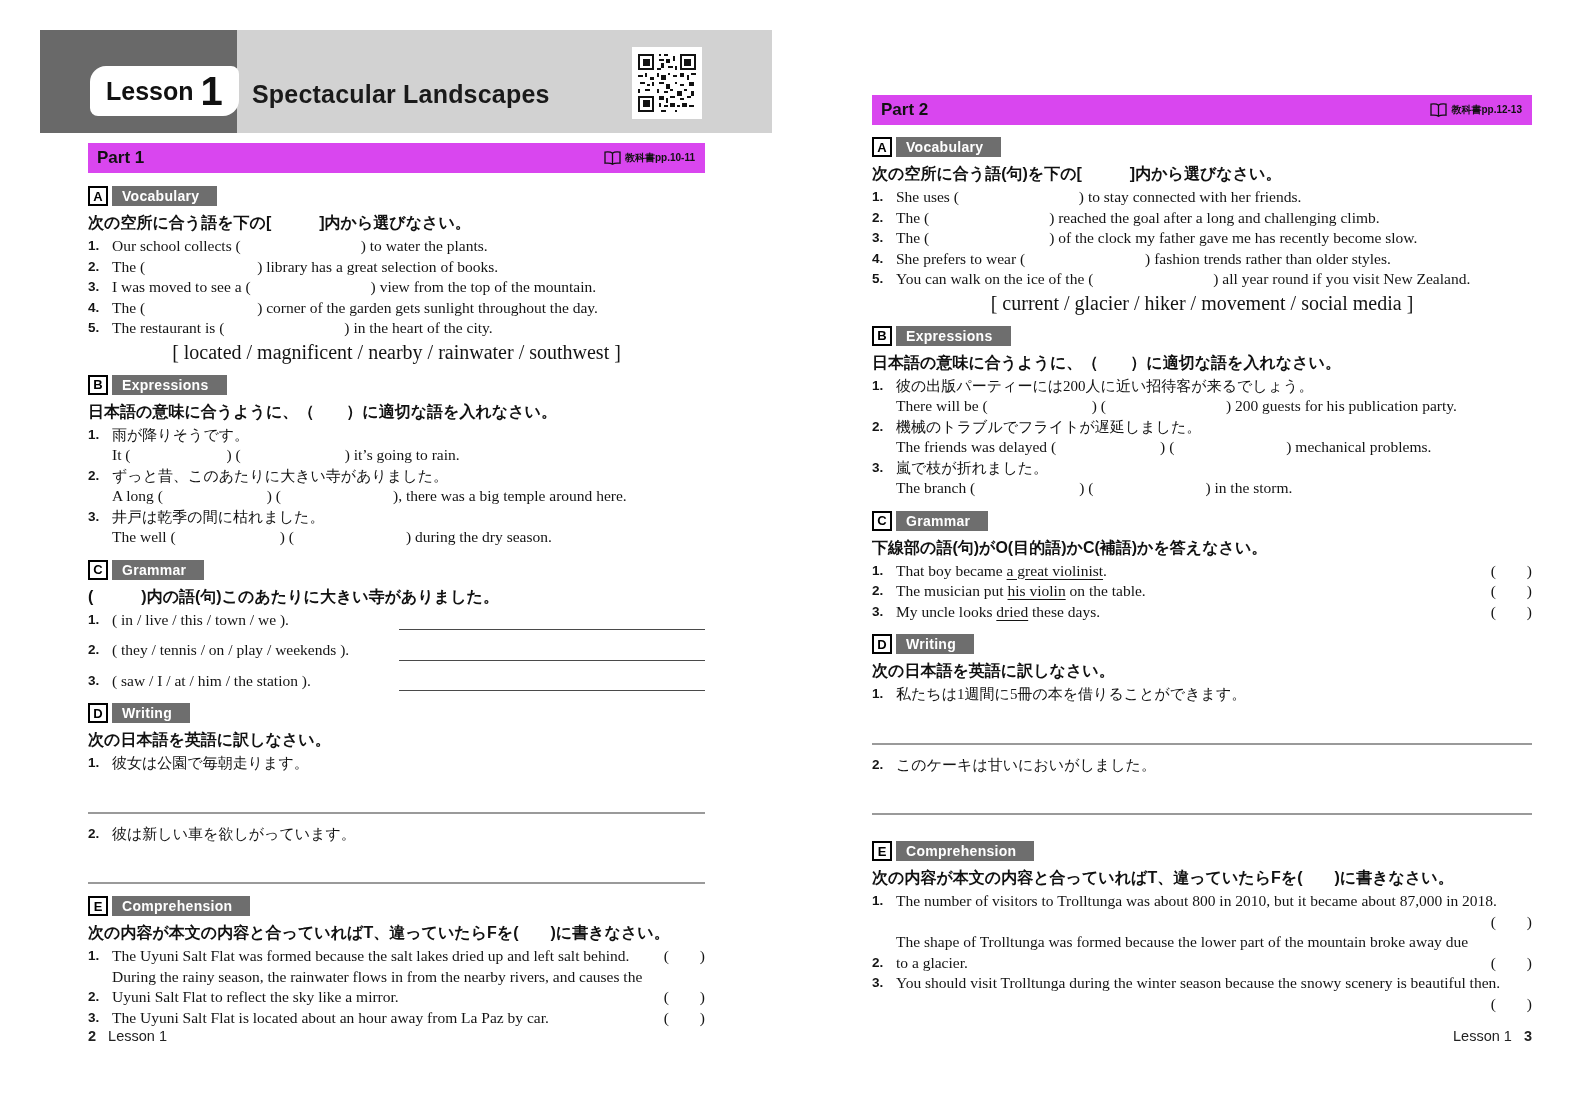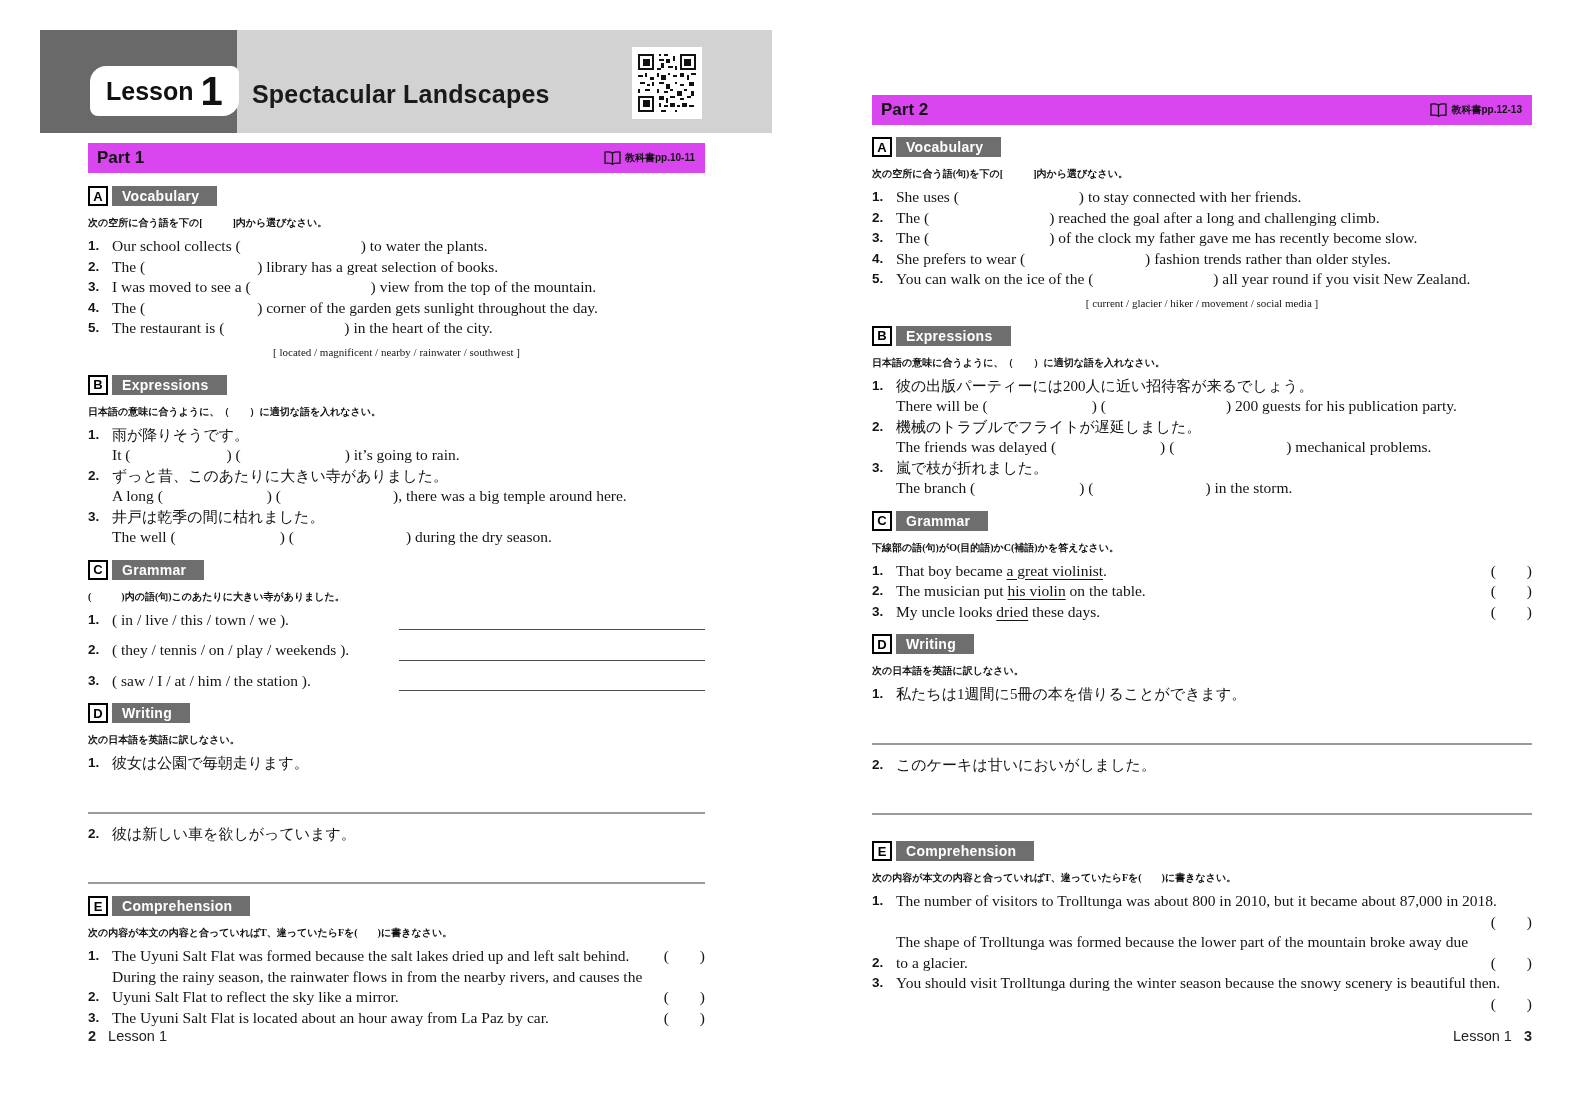--- a/index.html
+++ b/index.html
@@ -44,32 +44,32 @@
     width:20px;background:#fff;border:2px solid #000;box-sizing:border-box;
     font-family:"Liberation Sans","DejaVu Sans",sans-serif;font-weight:bold;font-size:13px;color:#000;
     display:flex;align-items:center;justify-content:center;
   }
   .sec-name{
     background:#6e6e6e;color:#fff;font-family:"Liberation Sans","DejaVu Sans",sans-serif;
     font-weight:bold;font-size:14px;display:flex;align-items:center;
     padding:0 18px 0 10px;margin-left:4px;letter-spacing:0.3px;
   }
 
-  .instr{font-family:Liberation Serif, serif;font-weight:bold;font-size:10px;line-height:21px;margin-bottom:3px;color:#111;}
+  .instr{font-family:Liberation Sans, sans-serif;font-weight:bold;font-size:16px;line-height:21px;margin-bottom:3px;color:#111;}
 
   .item{display:flex;line-height:20.5px;}
   .num{font-family:"Liberation Sans","DejaVu Sans",sans-serif;font-weight:bold;font-size:13.5px;flex:0 0 24px;line-height:20.5px;}
   .body{flex:1;min-width:0;}
   .en{font-size:15.5px;}
   .jp-sent{font-size:15px;}
 
   .sp{display:inline-block;height:2px;}
   .w96{width:96px;} .w104{width:104px;} .w112{width:112px;} .w120{width:120px;}
 
-  .choices{text-align:center;font-size:11px;line-height:22px;margin-top:2px;}
+  .choices{text-align:center;font-size:20px;line-height:22px;margin-top:2px;}
 
   
   .gr-row{display:flex;align-items:flex-end;margin-bottom:10px;}
   .gr-text{font-size:15.5px;line-height:20.5px;}
   .gr-line{margin-left:auto;width:306px;border-bottom:1.5px solid #4a4a4a;height:18px;}
 
   
   .w-block{margin-bottom:4px;}
   .ans-line{border-bottom:2px solid #9a9a9a;height:38px;margin-bottom:10px;}
 

